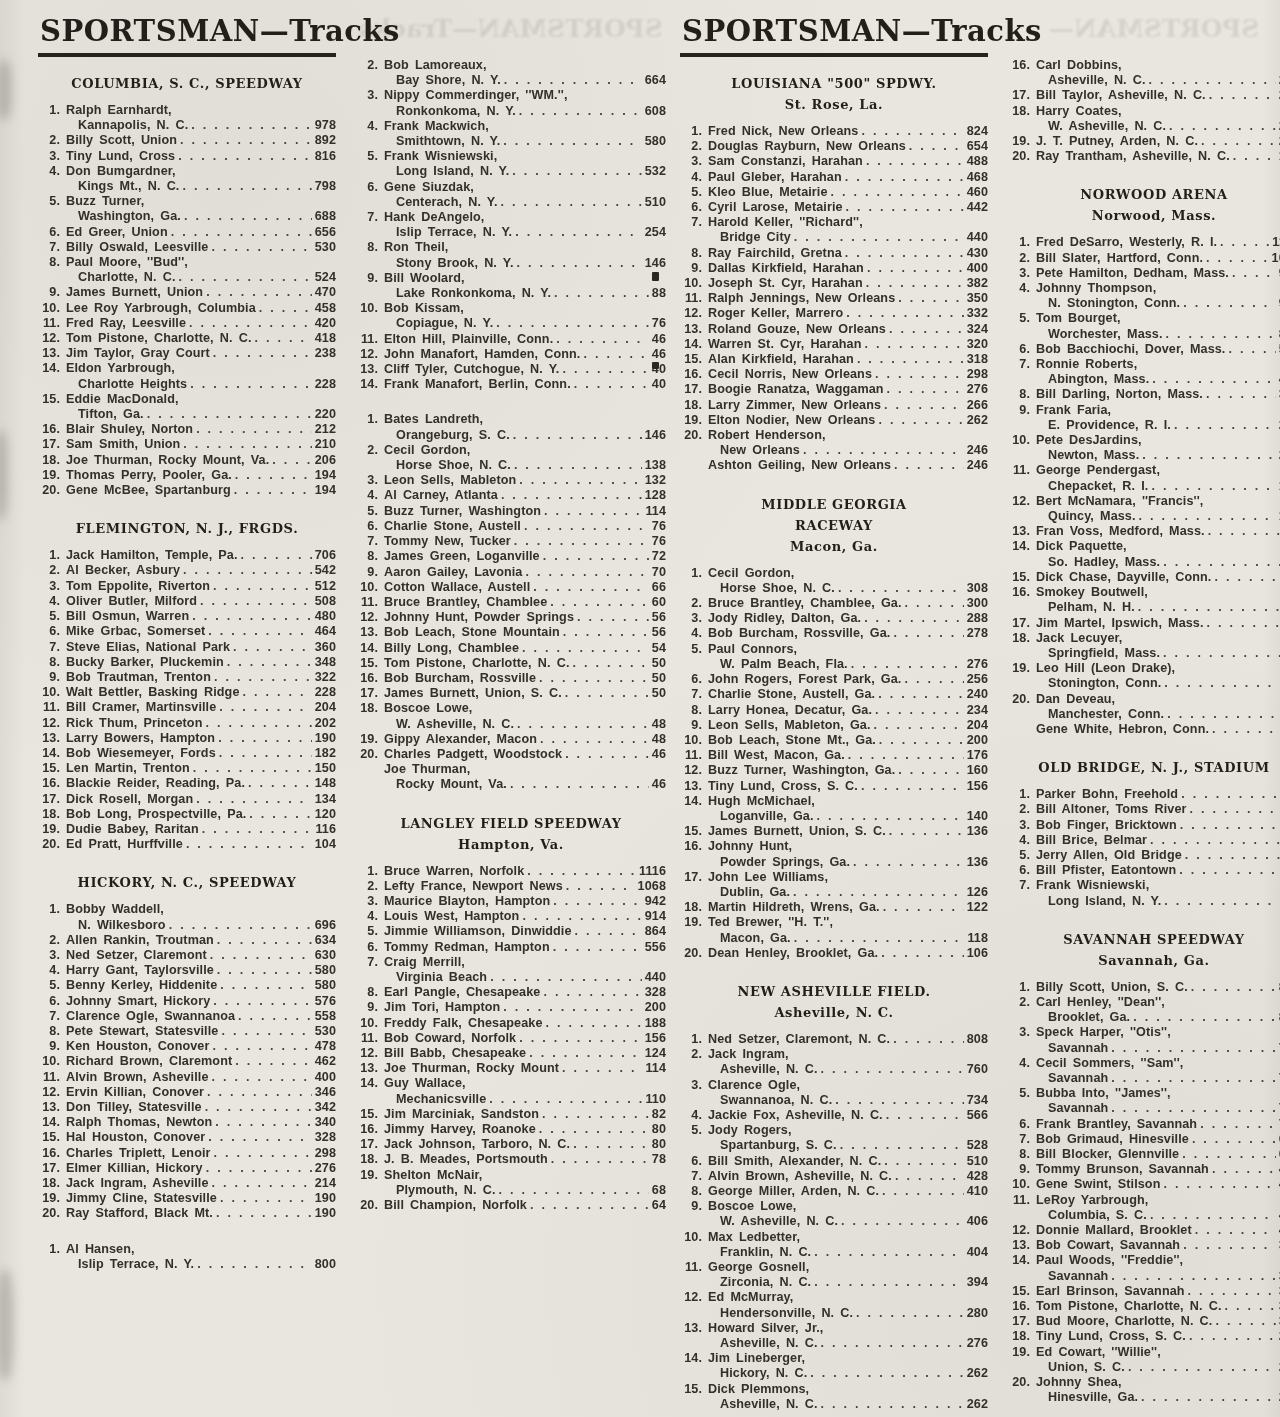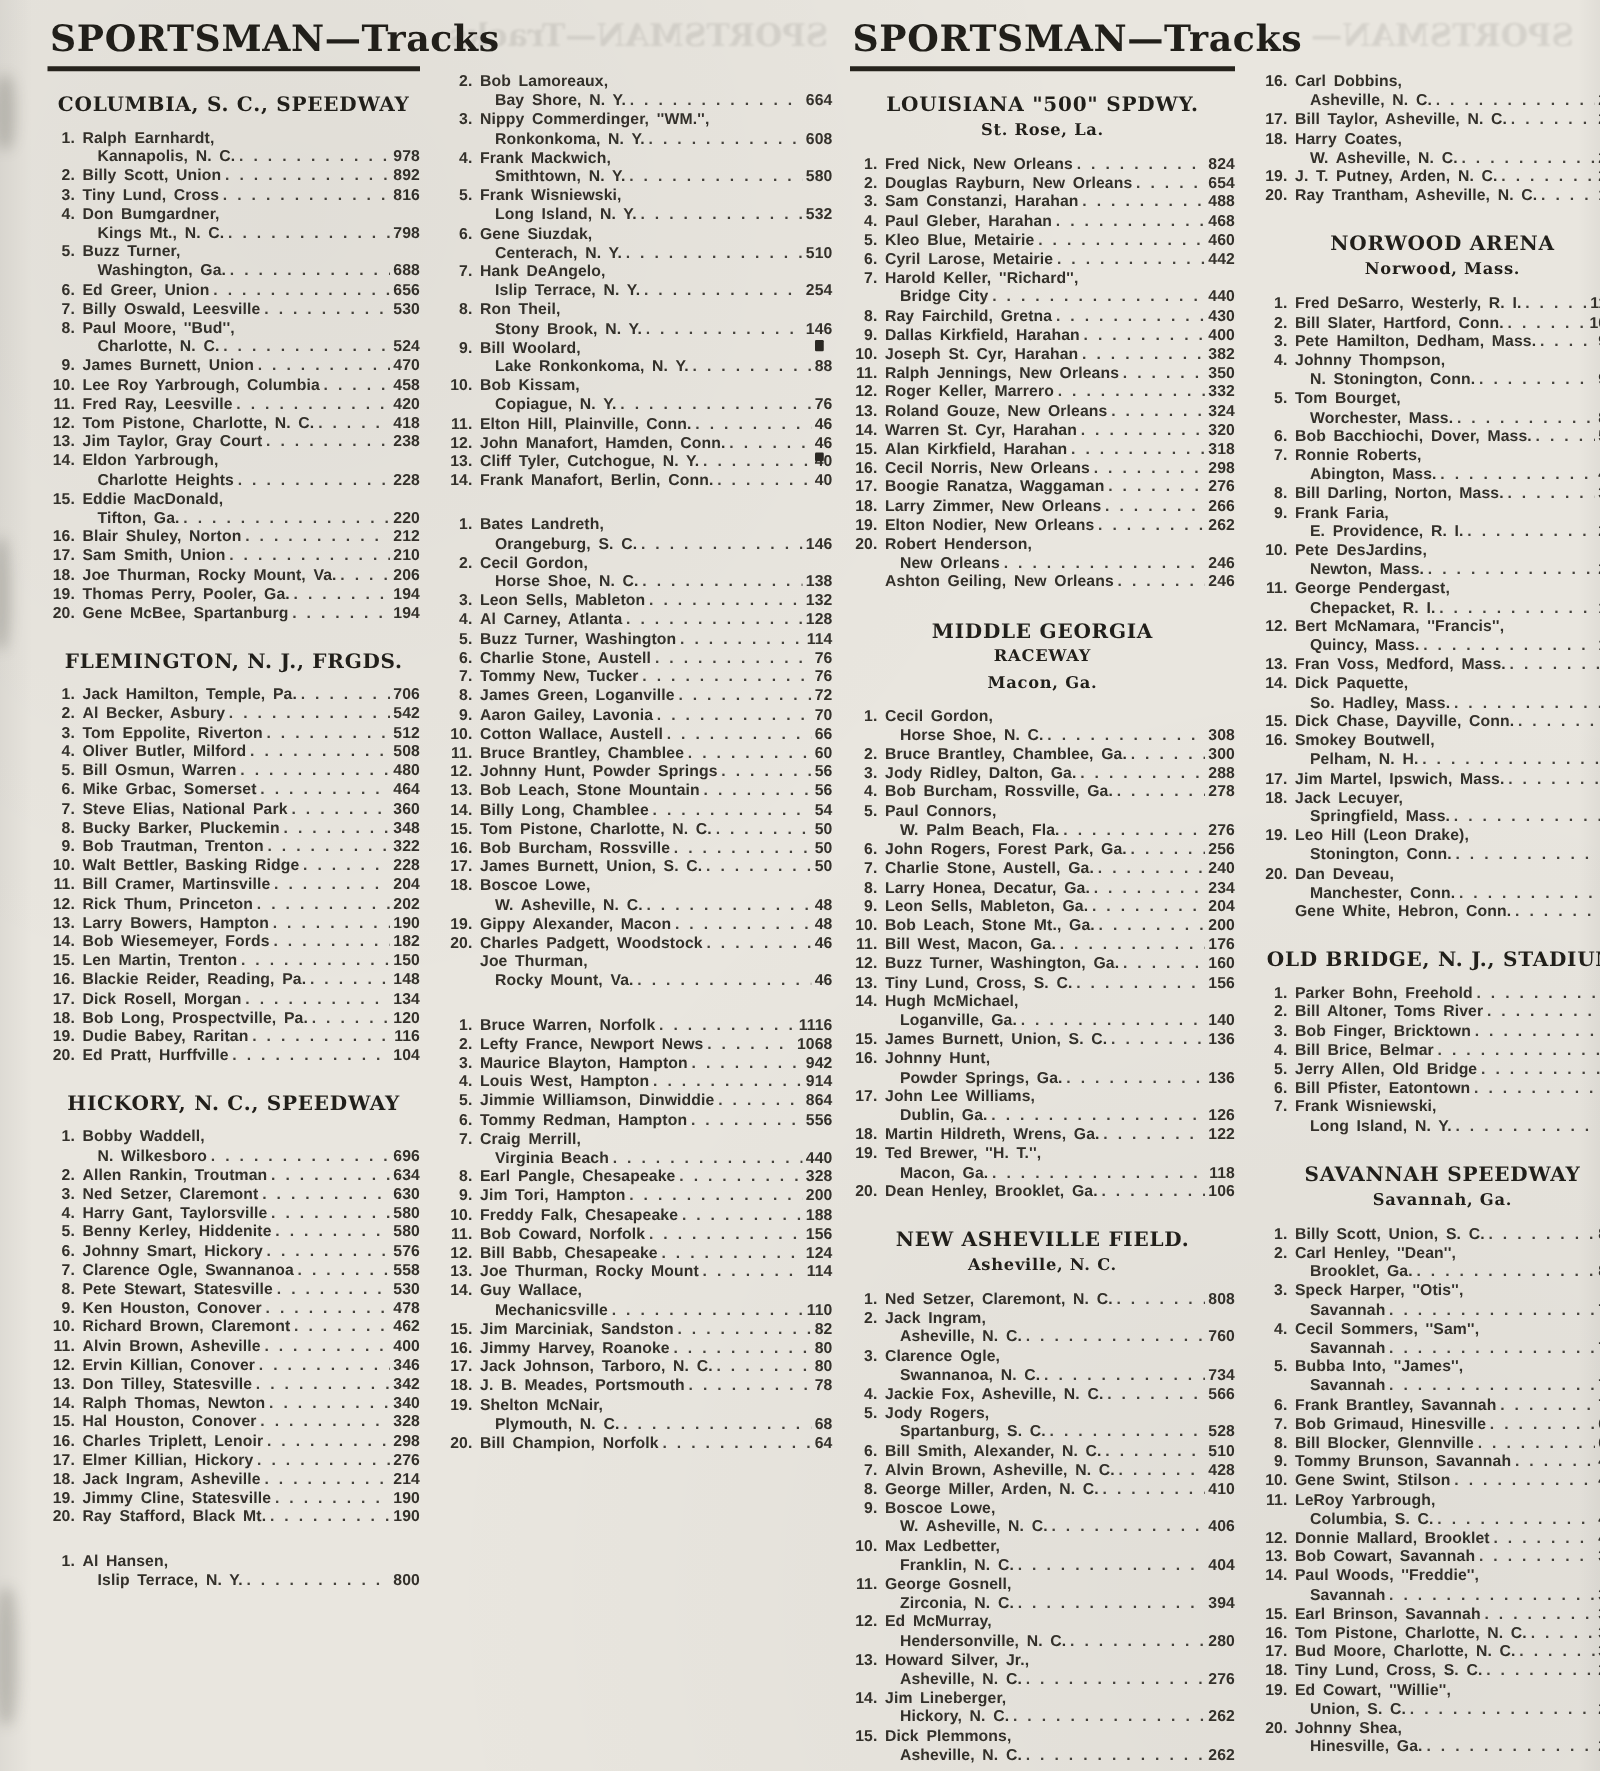--- a/index.html
+++ b/index.html
@@ -56,21 +56,21 @@
     user-select:none;
   }
   .sec{margin-bottom:20px;}
   .titleblock{
     text-align:center;
     margin:2px 0 9px 0;
   }
   .sec-title{
     font-family:"DejaVu Serif", serif;
     font-weight:bold;
-    font-size:16px;
+    font-size:13px;
     line-height:21px;
     letter-spacing:0.6px;
     color:#211f1a;
     white-space:nowrap;
   }
   .sec-title.sub{font-size:13px;}
 
   .entry-line{
     display:flex;
     align-items:baseline;
@@ -955,20 +955,24 @@
               <span class="driver">Joe Thurman,</span>
             </div>
             <div class="entry-line cont">
               <span class="driver">Rocky Mount, Va.</span>
               <span class="dots"></span>
               <span class="pts">46</span>
             </div>
           </div>
         </section>
         <section class="sec">
+          <div class="titleblock">
+            <div class="sec-title">LANGLEY FIELD SPEEDWAY</div>
+            <div class="sec-title sub">Hampton, Va.</div>
+          </div>
           <div class="entry">
             <div class="entry-line">
               <span class="num">1.</span>
               <span class="driver">Bruce Warren, Norfolk</span>
               <span class="dots"></span>
               <span class="pts">1116</span>
             </div>
           </div>
           <div class="entry">
             <div class="entry-line">

